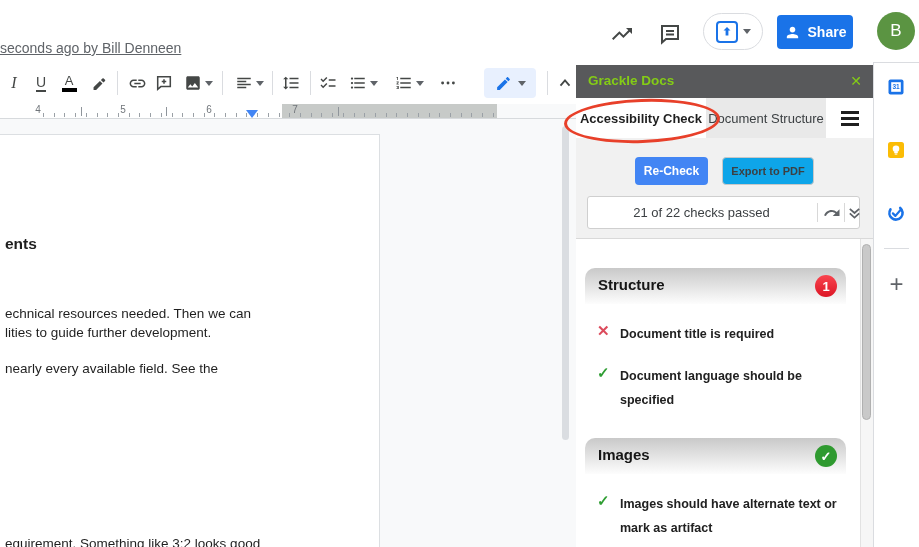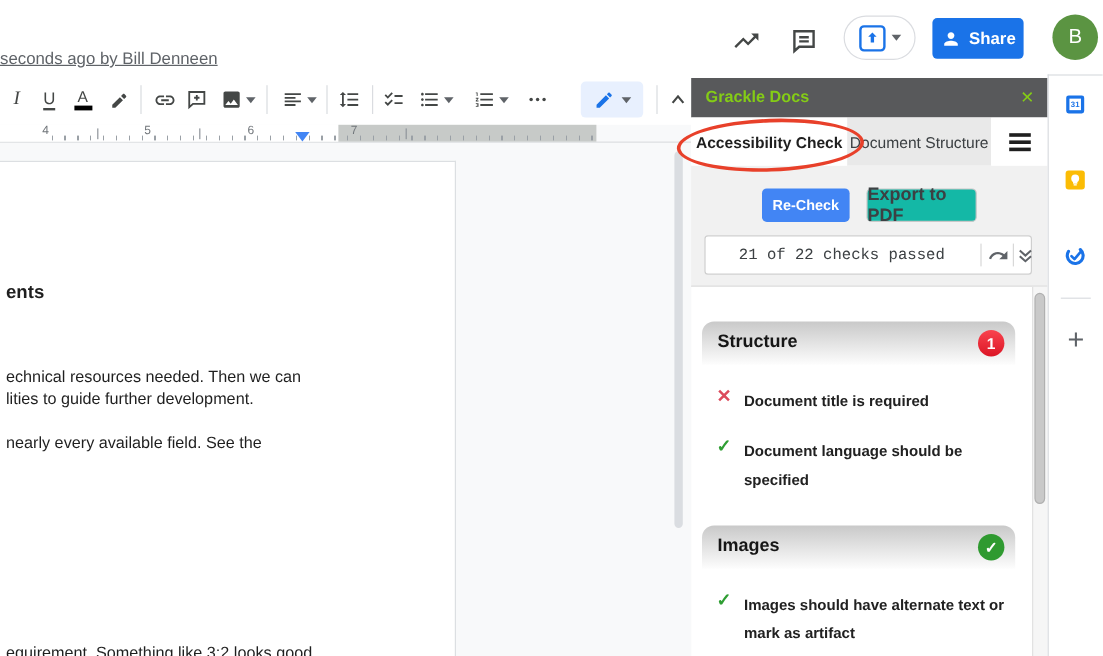--- a/index.html
+++ b/index.html
@@ -58,24 +58,24 @@
   .phead .cls{position:absolute;right:11px;top:8px;font-size:14px;cursor:pointer;}
   .tabs{position:absolute;left:0;top:33px;width:297px;height:40px;background:#fff;}
   .tab{position:absolute;top:0;height:40px;display:flex;align-items:center;justify-content:center;font-size:13px;cursor:pointer;}
   .tab.active{left:0;width:130px;background:#fff;font-weight:bold;color:#1f1f1f;}
   .tab.inactive{left:130px;width:120px;background:#e9e9e9;color:#3c4043;}
   .hamb{position:absolute;left:250px;top:0;width:47px;height:40px;background:#fff;display:flex;flex-direction:column;
       align-items:center;justify-content:center;gap:3px;cursor:pointer;}
   .hamb i{width:18px;height:3px;background:#1f1f1f;display:block;}
   .btn-recheck{position:absolute;left:59px;top:92px;width:73px;height:28px;background:#4285f4;color:#fff;
       font-size:12px;font-weight:bold;border-radius:4px;display:flex;align-items:center;justify-content:center;cursor:pointer;}
-  .btn-export{position:absolute;left:146px;top:92px;width:92px;height:28px;background:#14b8a6;color:#3c4043;
-      font-size:15px;font-weight:bold;border:1px solid #c8c8c8;border-radius:4px;display:flex;align-items:center;justify-content:center;box-sizing:border-box;cursor:pointer;}
+  .btn-export{position:absolute;left:146px;top:92px;width:92px;height:28px;background:#0ea5e9;color:#3c4043;
+      font-size:11px;font-weight:bold;border:1px solid #c8c8c8;border-radius:4px;display:flex;align-items:center;justify-content:center;box-sizing:border-box;cursor:pointer;}
   .statbox{position:absolute;left:11px;top:131px;width:273px;height:33px;background:#fff;border:1px solid #cfcfcf;border-radius:3px;box-sizing:border-box;}
-  .statbox .lbl{position:absolute;left:0;right:44px;top:8px;text-align:center;font-size:13px;color:#3c4043;font-family:Liberation Mono, monospace;}
+  .statbox .lbl{position:absolute;left:0;right:44px;top:8px;text-align:center;font-size:13px;color:#3c4043;}
   .statbox .sep{position:absolute;top:6px;width:1px;height:19px;background:#d8d8d8;}
   .pdivider{position:absolute;left:0;top:173px;width:297px;height:1px;background:#d9d9d9;}
   .pscroll{position:absolute;left:0;top:174px;width:297px;height:308px;background:#fff;}
   .card{position:absolute;left:9px;width:261px;}
   .card-head{position:relative;height:36px;border-radius:10px 10px 0 0;
       background:linear-gradient(#c9c9c9,#fdfdfd);}
   .card-head .ct{position:absolute;left:13px;top:8px;font-size:15px;font-weight:bold;color:#161616;}
   .badge{position:absolute;right:9px;top:7px;width:22px;height:22px;border-radius:50%;color:#fff;
       display:flex;align-items:center;justify-content:center;font-size:13px;font-weight:bold;}
   .badge.err{background:linear-gradient(#f9444e,#dc1626);}

